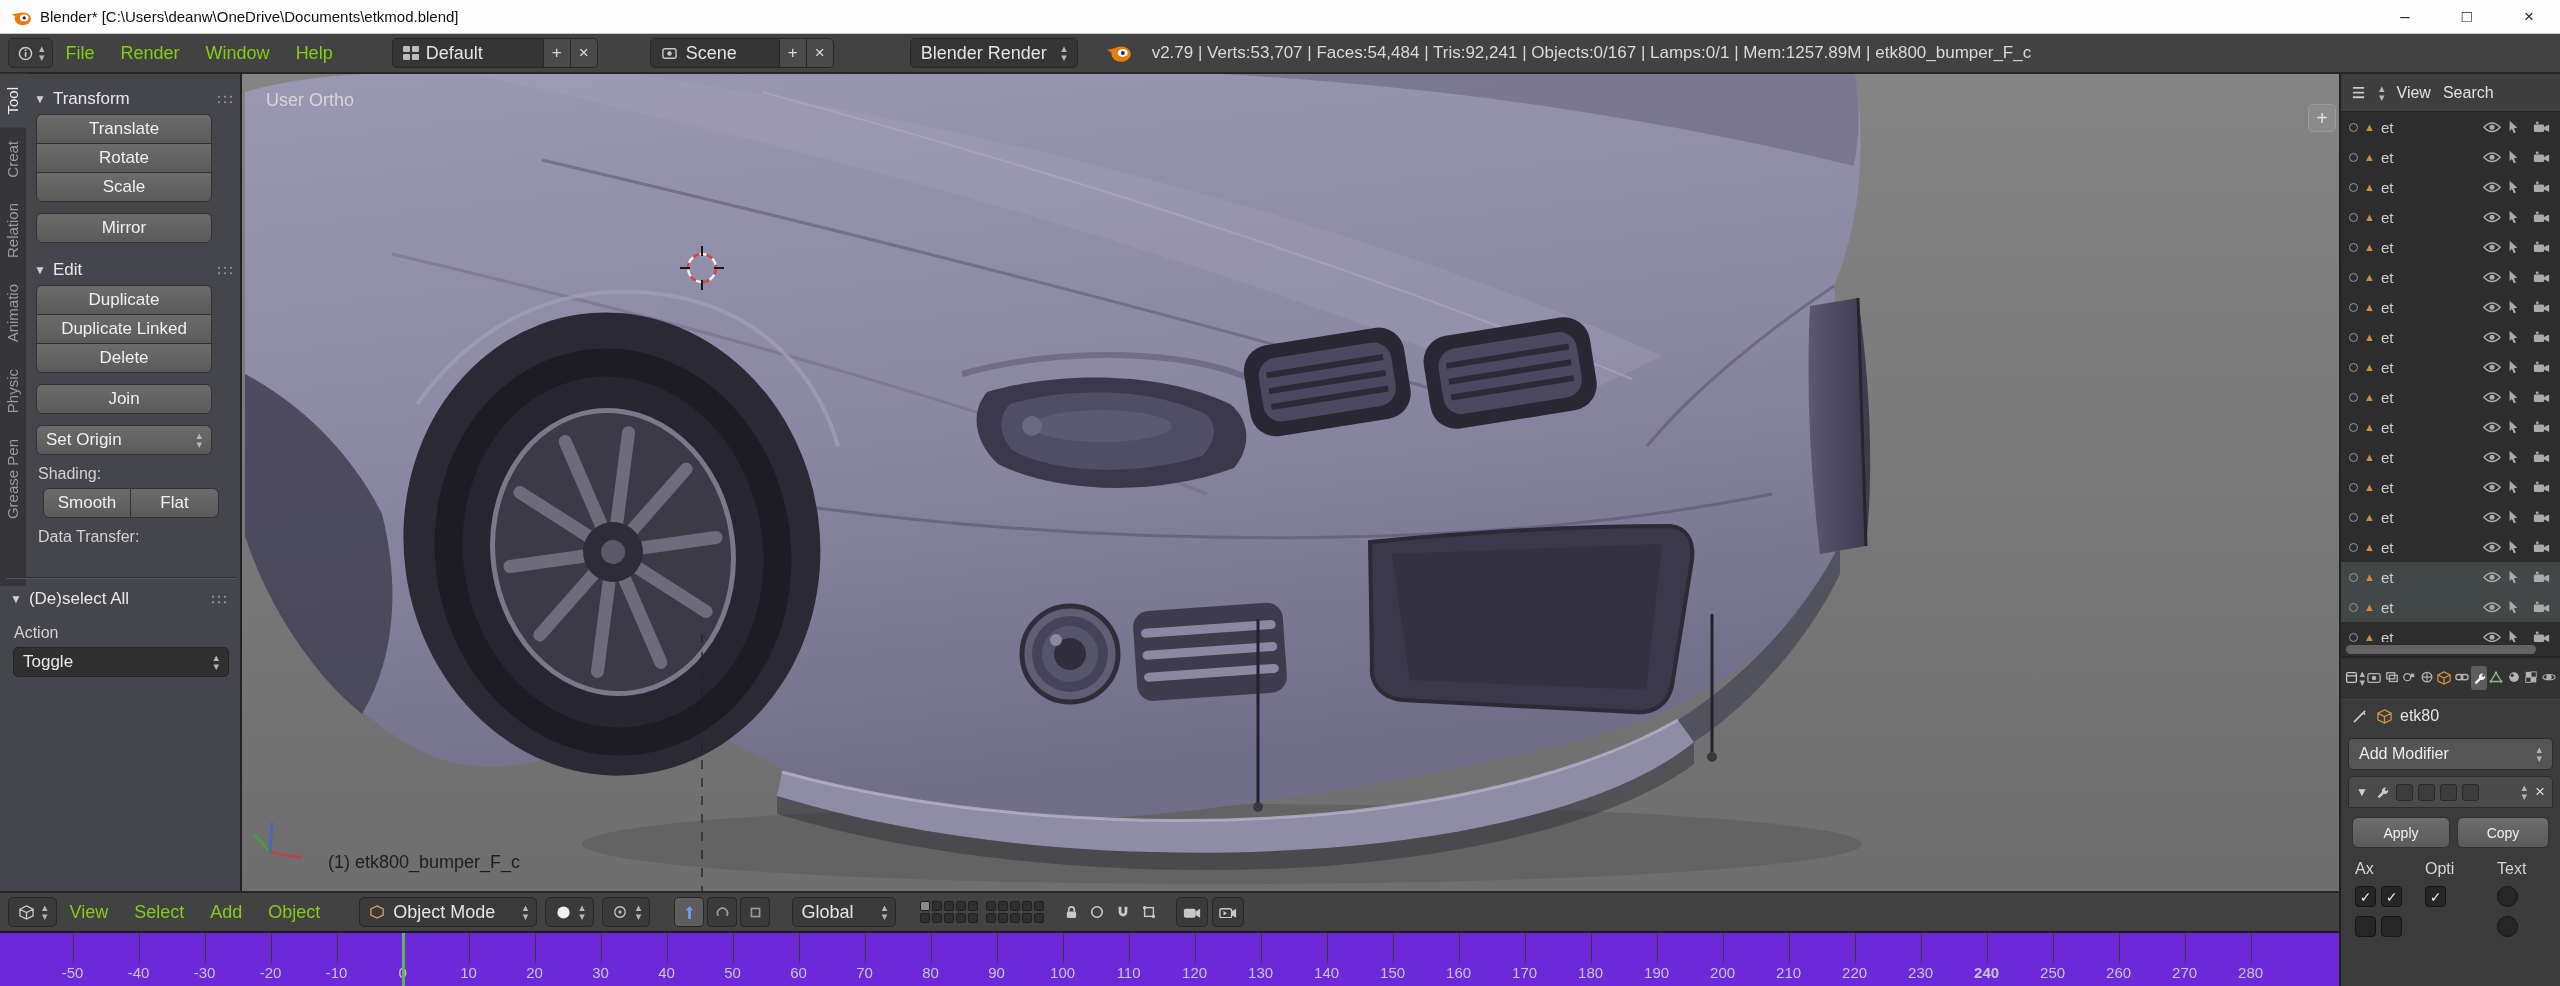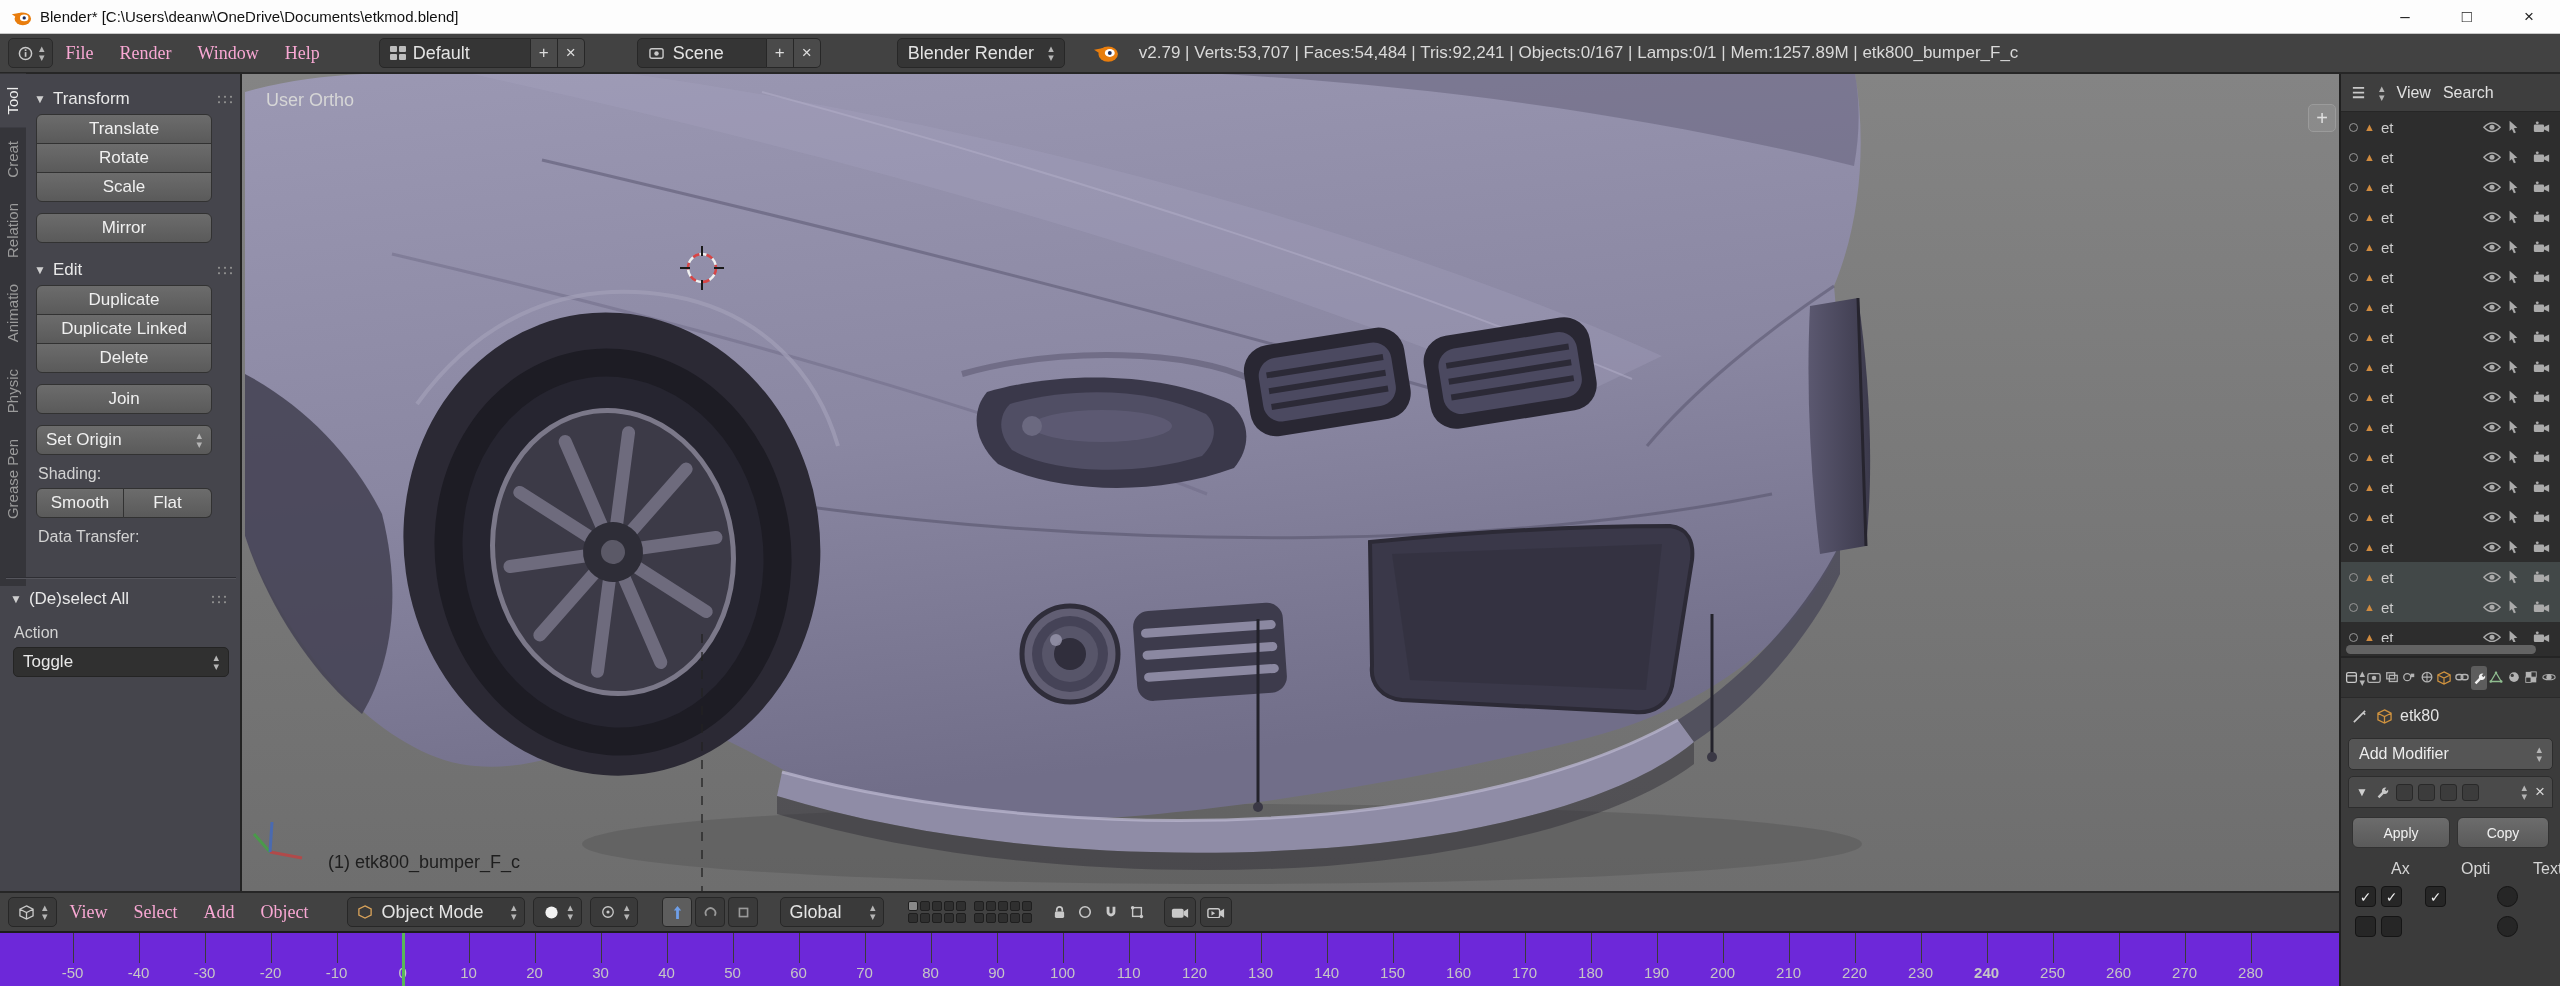--- a/index.html
+++ b/index.html
@@ -13,21 +13,21 @@
   .titlebar .app-icon { width:22px; height:22px; margin:0 8px 0 10px; }
   .win-controls { margin-left:auto; display:flex; height:100%; }
   .win-btn { width:62px; height:100%; display:flex; align-items:center; justify-content:center;
     font-size:17px; color:#222; }
 
   
   .infobar { left:0; top:34px; width:2560px; height:40px; background:#424242;
     border-bottom:2px solid #262626; display:flex; align-items:center; color:#e3e3e3; font-size:18px; }
   .ib-editorbtn { margin-left:8px; height:30px; padding:0 7px; background:#3a3a3a; border:1px solid #2a2a2a;
     border-radius:5px; display:flex; align-items:center; gap:5px; }
-  .menu-item { padding:0 13px; color:#f9a8d4;font-family:Liberation Serif, serif; }
+  .menu-item { padding:0 13px; color:#84cc16; }
   .ib-field { height:30px; background:#353535; border:1px solid #272727; border-radius:5px 0 0 5px;
     display:flex; align-items:center; gap:7px; padding:0 10px; }
   .ib-sq { height:30px; width:27px; background:#4a4a4a; border:1px solid #272727; border-left:none;
     display:flex; align-items:center; justify-content:center; color:#ddd; font-size:17px; }
   .ib-sq.last { border-radius:0 5px 5px 0; }
   .ib-drop { height:30px; background:#353535; border:1px solid #272727; border-radius:5px;
     display:flex; align-items:center; gap:10px; padding:0 10px; }
   .ud { display:flex; flex-direction:column; line-height:9px; font-size:11px; color:#b5b5b5; font-style:normal; }
   .ud i { font-style:normal; }
   .stats { color:#d9d9d9; font-size:17px; margin-left:20px; white-space:nowrap; }
@@ -46,21 +46,21 @@
   .grip { margin-left:auto; width:18px; height:11px;
     background-image:radial-gradient(#8d8d8d 1.3px, transparent 1.4px); background-size:6px 5.5px; }
   .ts-btn { width:176px; margin-left:10px; height:30px; background:linear-gradient(#6c6c6c,#5a5a5a);
     border:1px solid #323232; color:#f0f0f0; font-size:17px; display:flex; align-items:center;
     justify-content:center; border-radius:6px; }
   .vgroup .ts-btn { border-radius:0; margin-top:-1px;text-align:center; }
   .vgroup .ts-btn:first-child { border-radius:6px 6px 0 0; margin-top:0; }
   .vgroup .ts-btn:last-child { border-radius:0 0 6px 6px; } .gap10 { height:11px; }
   .ts-menu { justify-content:space-between; padding:0 9px; }
   .ts-label { color:#d2d2d2; font-size:16px; margin:10px 0 5px 12px; }
-  .hgroup { display:flex; margin-left:10px; }
+  .hgroup { display:flex; margin-left:17px; }
   .hgroup .ts-btn { margin-left:0; width:88px; border-radius:6px 0 0 6px; }
   .hgroup .ts-btn + .ts-btn { border-left:none; border-radius:0 6px 6px 0; }
   .op-panel { position:absolute; left:6px; top:503px; width:230px; border-top:1px solid #2e2e33;
     box-shadow:0 1px 0 #55555c inset; padding-top:4px; }
   .op-drop { width:216px; margin-left:7px; height:30px; background:#303030; border:1px solid #242424;
     border-radius:5px; color:#e8e8e8; font-size:17px; display:flex; align-items:center;
     justify-content:space-between; padding:0 9px; }
 
   
   .viewport { left:242px; top:74px; width:2097px; height:817px;
@@ -94,21 +94,21 @@
   .crumbs { height:36px; display:flex; align-items:center; gap:7px; padding:0 9px; color:#e4e4e4; font-size:16px; }
   .add-mod { margin:4px 7px; height:32px; background:#555; border:1px solid #2d2d2d; border-radius:5px;
     display:flex; align-items:center; justify-content:space-between; padding:0 10px; color:#ececec; font-size:16px; }
   .mod-header { margin:6px 7px 0 7px; height:32px; background:#4a4a4a; border:1px solid #2d2d2d;
     border-radius:5px 5px 0 0; display:flex; align-items:center; gap:5px; padding:0 7px; color:#d7d7d7; }
   .mod-tgl { width:17px; height:17px; background:#3c3c3c; border:1px solid #292929; border-radius:3px; }
   .mod-btns { display:flex; gap:7px; margin:9px 0 0 11px; }
   .mod-btn { height:31px; background:linear-gradient(#6c6c6c,#5a5a5a); border:1px solid #323232;
     border-radius:6px; color:#f0f0f0; font-size:14px; display:flex; align-items:center; justify-content:center; }
   .mod-cols { position:relative; height:26px; margin-top:12px; color:#d5d5d5; font-size:16px; }
-  .mod-cols span { position:absolute; top:0;margin-left:36px; }
+  .mod-cols span { position:absolute; top:0; }
   .chk-row { position:relative; height:30px; }
   .chk { position:absolute; width:21px; height:21px; background:#262626; border:1px solid #151515;
     border-radius:4px; color:#eee; font-size:14px; display:flex; align-items:center; justify-content:center; }
   .chk.circle { border-radius:50%; }
 
   
   .vheader { left:0; top:891px; width:2339px; height:40px; background:#424242; border-top:2px solid #262626;
     display:flex; align-items:center; color:#e4e4e4; font-size:18px; }
   .vh-btn { height:30px; background:#3a3a3a; border:1px solid #272727; border-radius:5px;
     display:flex; align-items:center; gap:7px; padding:0 8px; }

